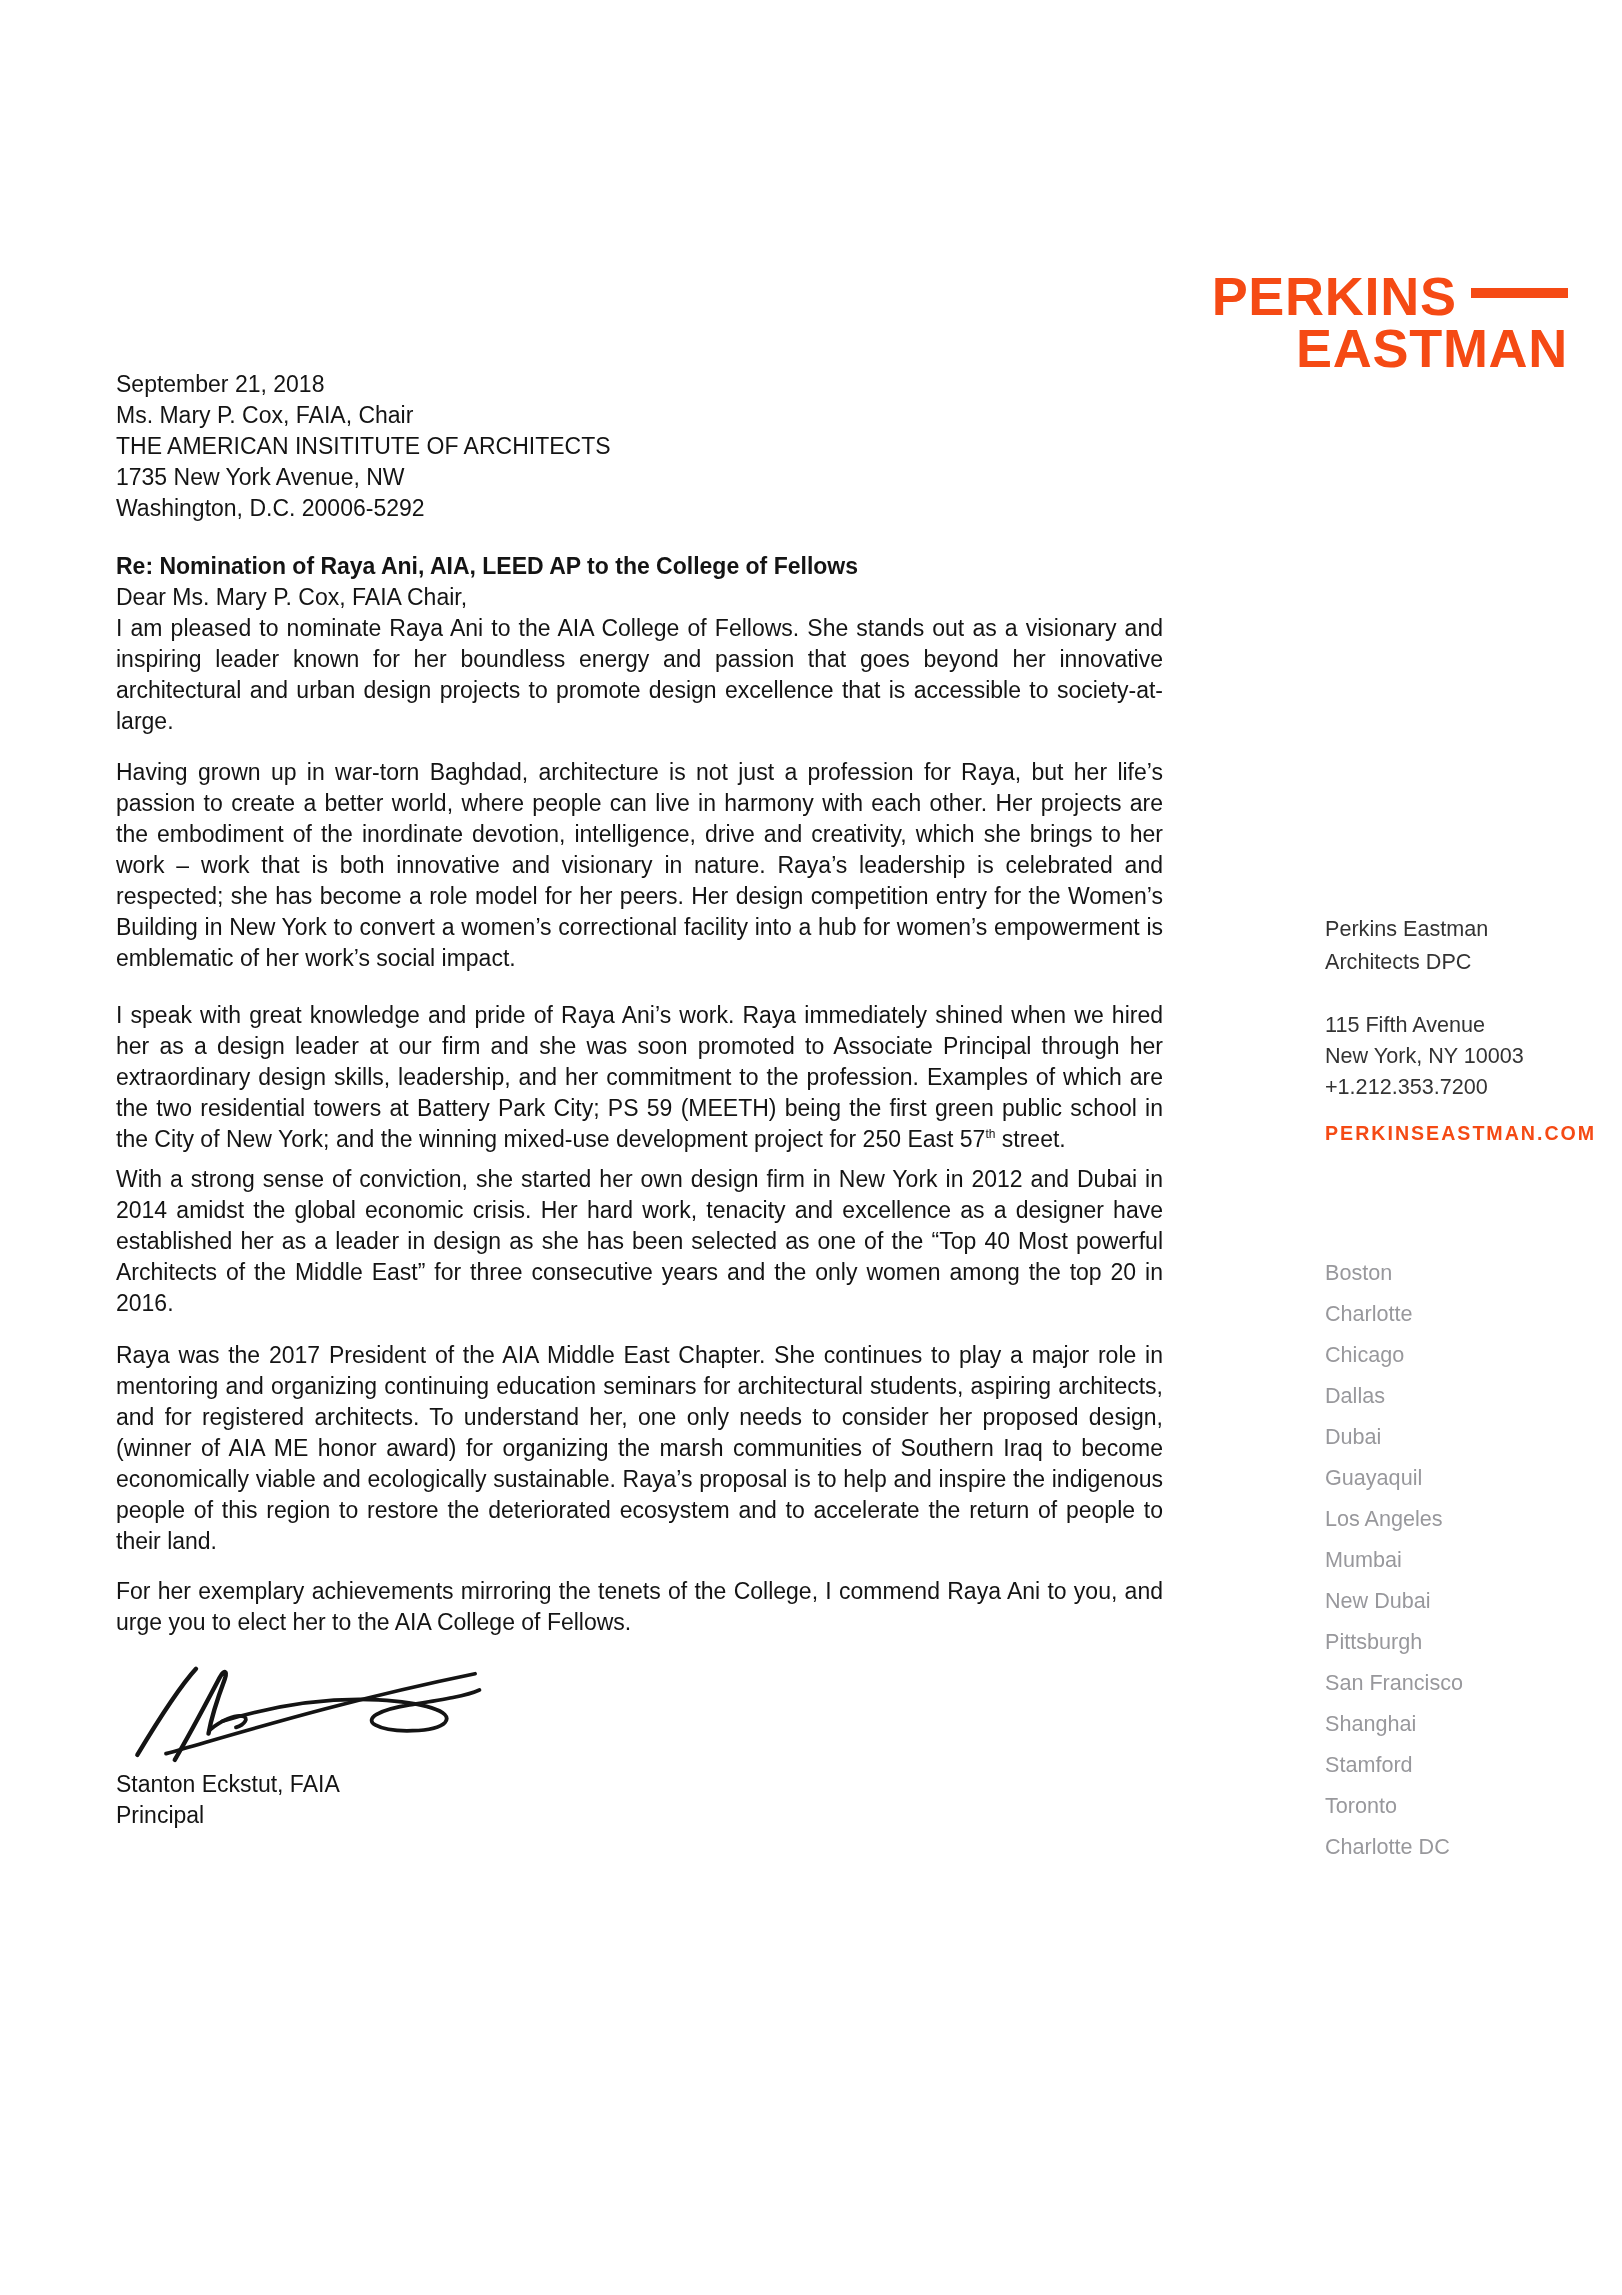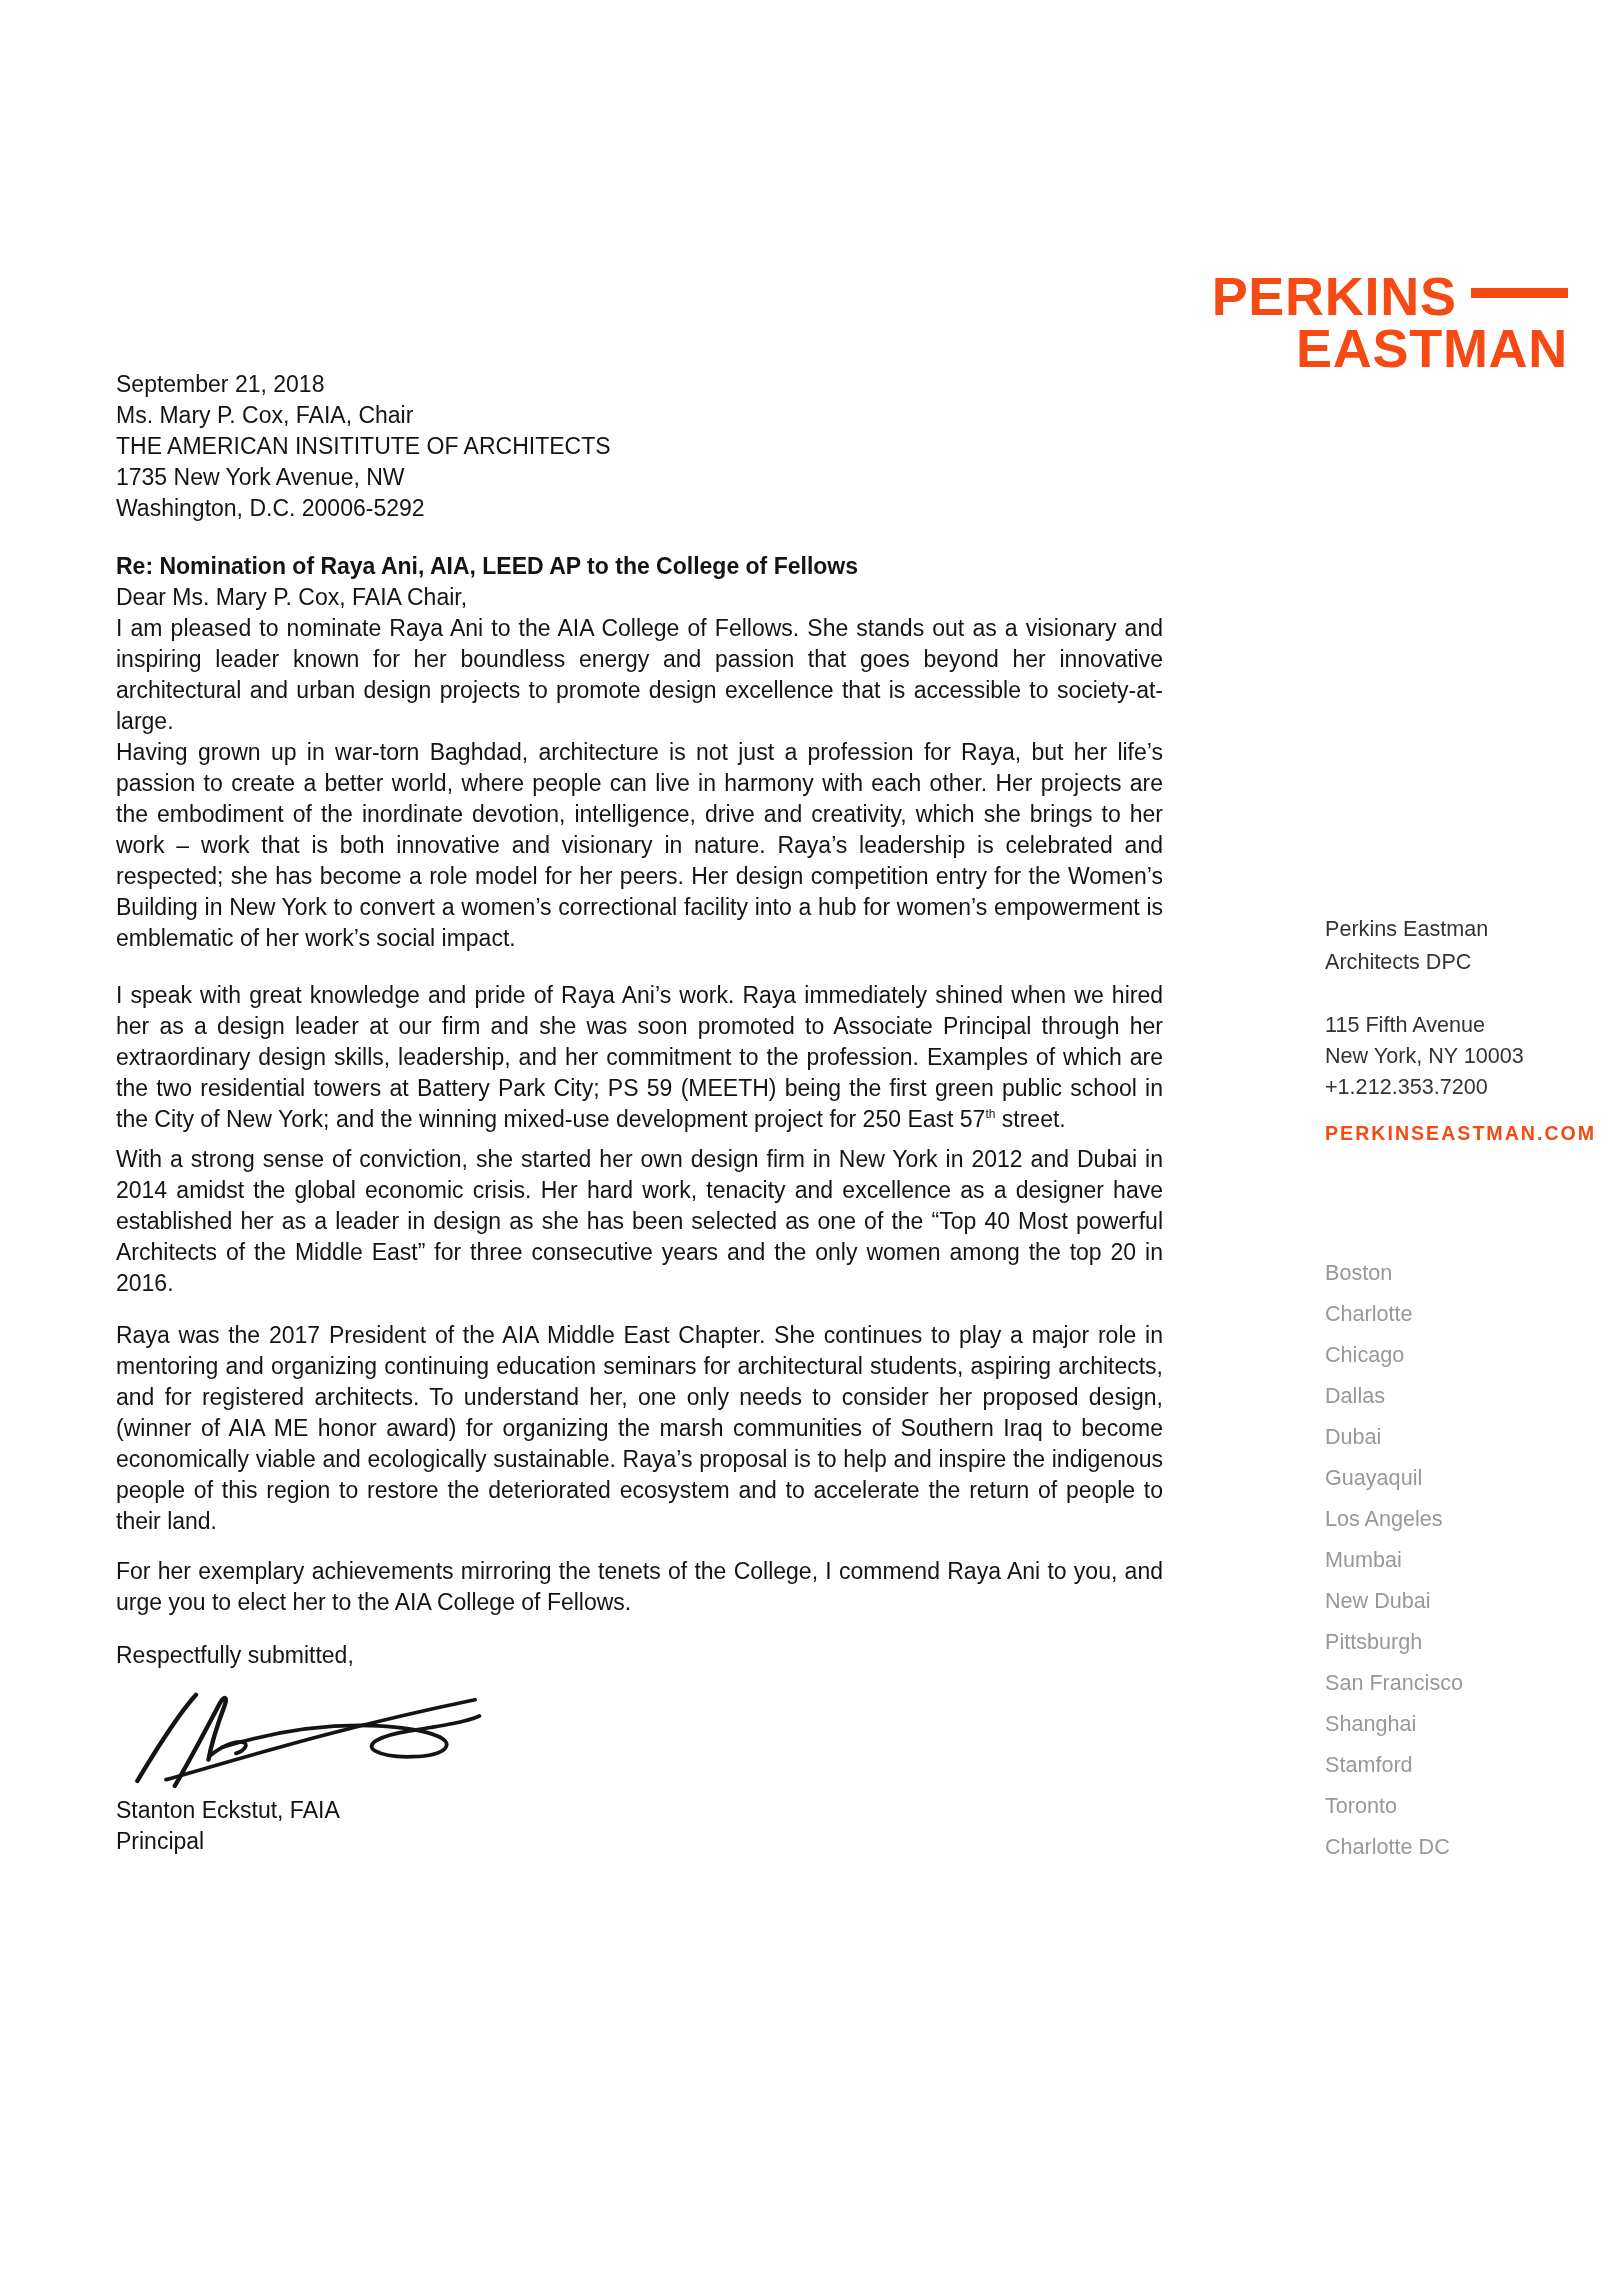--- a/index.html
+++ b/index.html
@@ -98,33 +98,32 @@
       <p>Ms. Mary P. Cox, FAIA, Chair</p>
       <p>THE AMERICAN INSITITUTE OF ARCHITECTS</p>
       <p>1735 New York Avenue, NW</p>
       <p>Washington, D.C. 20006-5292</p>
     </div>
 
     <p class="subject">Re: Nomination of Raya Ani, AIA, LEED AP to the College of Fellows</p>
 
     <p class="salutation">Dear Ms. Mary P. Cox, FAIA Chair,</p>
 
-    <p class="body-p" style="">I am pleased to nominate Raya Ani to the AIA College of Fellows. She stands out as a visionary and inspiring leader known for her boundless energy and passion that goes beyond her innovative architectural and urban design projects to promote design excellence that is accessible to society-at-large.</p>
+    <p class="body-p" style="margin-bottom:20px">I am pleased to nominate Raya Ani to the AIA College of Fellows. She stands out as a visionary and inspiring leader known for her boundless energy and passion that goes beyond her innovative architectural and urban design projects to promote design excellence that is accessible to society-at-large.</p>
 
     <p class="body-p" style="margin-bottom:25.5px">Having grown up in war-torn Baghdad, architecture is not just a profession for Raya, but her life’s passion to create a better world, where people can live in harmony with each other. Her projects are the embodiment of the inordinate devotion, intelligence, drive and creativity, which she brings to her work – work that is both innovative and visionary in nature. Raya’s leadership is celebrated and respected; she has become a role model for her peers. Her design competition entry for the Women’s Building in New York to convert a women’s correctional facility into a hub for women’s empowerment is emblematic of her work’s social impact.</p>
 
     <p class="body-p" style="margin-bottom:9.8px"><span>I speak with great knowledge and pride of Raya Ani’s work. Raya immediately shined when we hired her as a design leader at our firm and she was soon promoted to Associate Principal through her extraordinary design skills, leadership, and her commitment to the profession. Examples of which are the two residential towers at Battery Park City; PS 59 (MEETH) being the first green public school in the City of New York; and the winning mixed-use development project for 250 East 57</span><sup>th</sup><span> street.</span></p>
 
     <p class="body-p" style="margin-bottom:21px">With a strong sense of conviction, she started her own design firm in New York in 2012 and Dubai in 2014 amidst the global economic crisis. Her hard work, tenacity and excellence as a designer have established her as a leader in design as she has been selected as one of the “Top 40 Most powerful Architects of the Middle East” for three consecutive years and the only women among the top 20 in 2016.</p>
 
     <p class="body-p" style="margin-bottom:19px">Raya was the 2017 President of the AIA Middle East Chapter. She continues to play a major role in mentoring and organizing continuing education seminars for architectural students, aspiring architects, and for registered architects. To understand her, one only needs to consider her proposed design, (winner of AIA ME honor award) for organizing the marsh communities of Southern Iraq to become economically viable and ecologically sustainable.  Raya’s proposal is to help and inspire the indigenous people of this region to restore the deteriorated ecosystem and to accelerate the return of people to their land.</p>
 
     <p class="body-p" style="margin-bottom:22px">For her exemplary achievements mirroring the tenets of the College, I commend Raya Ani to you, and urge you to elect her to the AIA College of Fellows.</p>
 
-    <p class="closing">Respectfully submitted,</p>
 
     <div class="signature">
       <svg viewBox="0 0 570 165" xmlns="http://www.w3.org/2000/svg" fill="none" stroke="#141414" stroke-width="7" stroke-linecap="round">
         <path d="M14,152 C50,92 86,38 108,14"></path>
         <path d="M74,160 C102,112 128,62 146,28 C153,15 159,17 154,31 C142,63 132,96 128,118"></path>
         <path d="M60,150 C180,116 340,66 555,22" stroke-width="6"></path>
         <path d="M130,112 C150,96 170,88 182,90 C194,92 186,104 172,108" stroke-width="6"></path>
         <path d="M150,98 C230,74 320,60 400,64 C470,68 522,82 507,100 C492,116 420,118 395,104 C378,94 400,80 450,72 C500,64 540,58 562,48" stroke-width="6"></path>
       </svg>
     </div>

